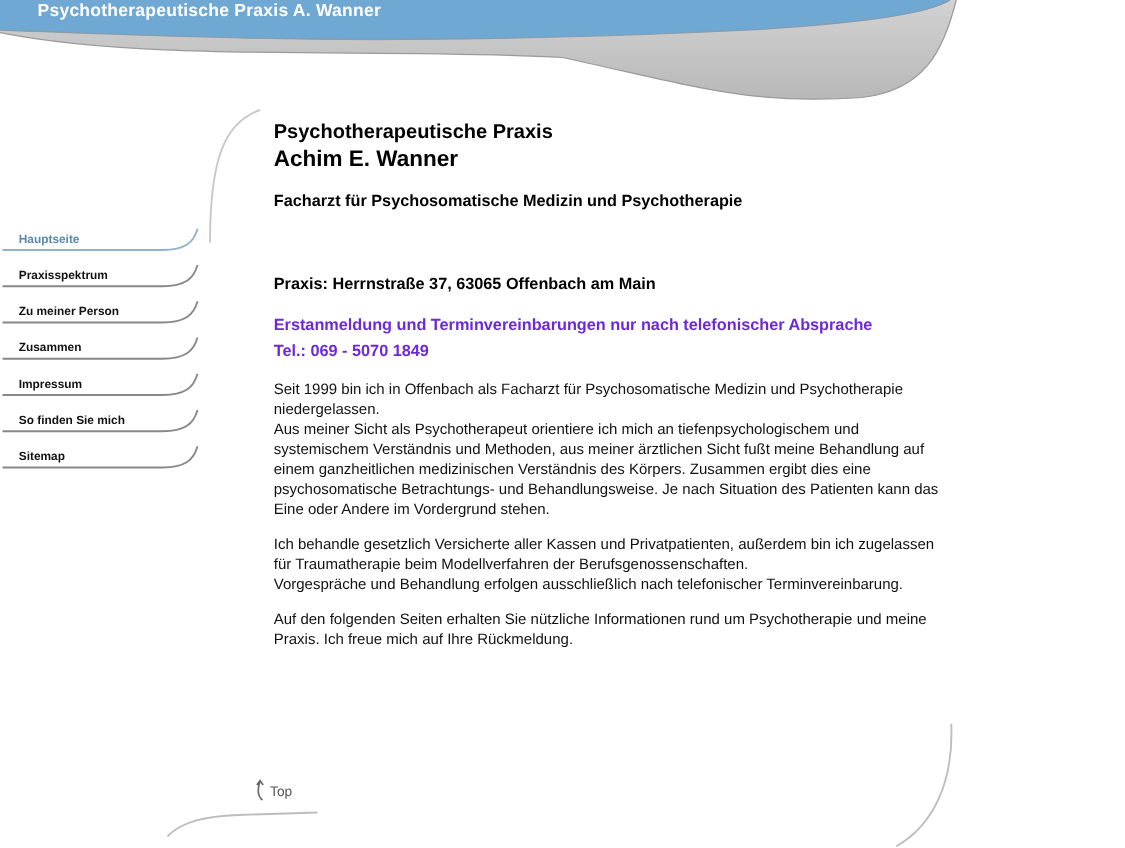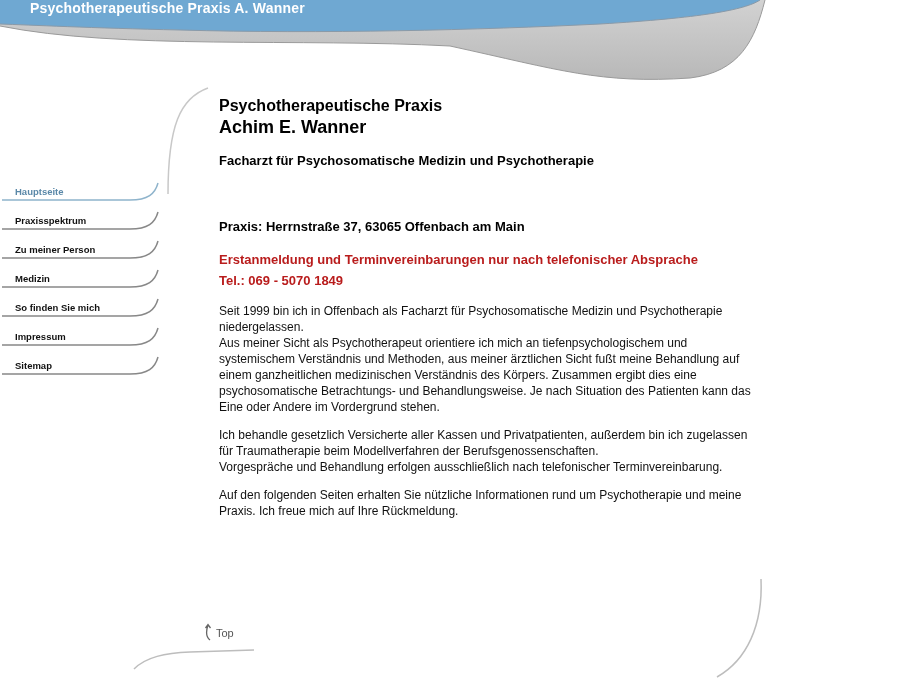--- a/index.html
+++ b/index.html
@@ -9,21 +9,21 @@
   .deco { position:absolute; }
   .nav { position:absolute; left:0; top:178px; width:165px; }
   .nav-item { position:relative; height:29px; display:block; text-decoration:none; cursor:pointer; }
   .nav-item svg { position:absolute; left:0; top:0; }
   .nav-label { position:absolute; left:15px; top:8px; font-size:9.5px; font-weight:bold; color:#111; }
   .nav-item.active .nav-label { color:#5a88a8; }
   .content { position:absolute; left:219px; top:96px; width:535px; }
   .h-sub { font-size:16px; font-weight:bold; margin:0; line-height:20px; }
   .h-name { font-size:18px; font-weight:bold; margin:0 0 12px 0; line-height:22px; }
   .h-block { font-size:13px; font-weight:bold; margin:0 0 12px 0; line-height:21px; }
-  .h-red { color:#b91c1c; }
+  .h-red { color:#6d28d9; }
   .p { font-size:12px; line-height:16px; margin:0 0 12px 0; color:#111; }
   .top-link { position:absolute; left:204px; top:623px; font-size:11px; color:#555; cursor:pointer; }
   .top-link .arrow { display:inline-block; margin-right:4px; }
 </style>
 </head>
 <body>
 
 <svg class="header-svg" viewBox="0 0 900 90" width="900" height="90">
   <defs>
     <linearGradient id="sw" x1="0" y1="0" x2="0" y2="1">
@@ -66,33 +66,33 @@
   <a class="nav-item">
     <svg width="165" height="29">
         <path d="M2,22 L130,22 C148,22 155,16 158,5" fill="none" stroke="#888" stroke-width="1.5"></path>
       </svg>
     <span class="nav-label">Zu meiner Person</span>
   </a>
   <a class="nav-item">
     <svg width="165" height="29">
         <path d="M2,22 L130,22 C148,22 155,16 158,5" fill="none" stroke="#888" stroke-width="1.5"></path>
       </svg>
-    <span class="nav-label">Medizin</span>
+    <span class="nav-label">Zusammen</span>
+  </a>
+  <a class="nav-item">
+    <svg width="165" height="29">
+        <path d="M2,22 L130,22 C148,22 155,16 158,5" fill="none" stroke="#888" stroke-width="1.5"></path>
+      </svg>
+    <span class="nav-label">Impressum</span>
   </a>
   <a class="nav-item">
     <svg width="165" height="29">
         <path d="M2,22 L130,22 C148,22 155,16 158,5" fill="none" stroke="#888" stroke-width="1.5"></path>
       </svg>
     <span class="nav-label">So finden Sie mich</span>
-  </a>
-  <a class="nav-item">
-    <svg width="165" height="29">
-        <path d="M2,22 L130,22 C148,22 155,16 158,5" fill="none" stroke="#888" stroke-width="1.5"></path>
-      </svg>
-    <span class="nav-label">Impressum</span>
   </a>
   <a class="nav-item">
     <svg width="165" height="29">
         <path d="M2,22 L130,22 C148,22 155,16 158,5" fill="none" stroke="#888" stroke-width="1.5"></path>
       </svg>
     <span class="nav-label">Sitemap</span>
   </a>
 </nav>
 
 <main class="content">

